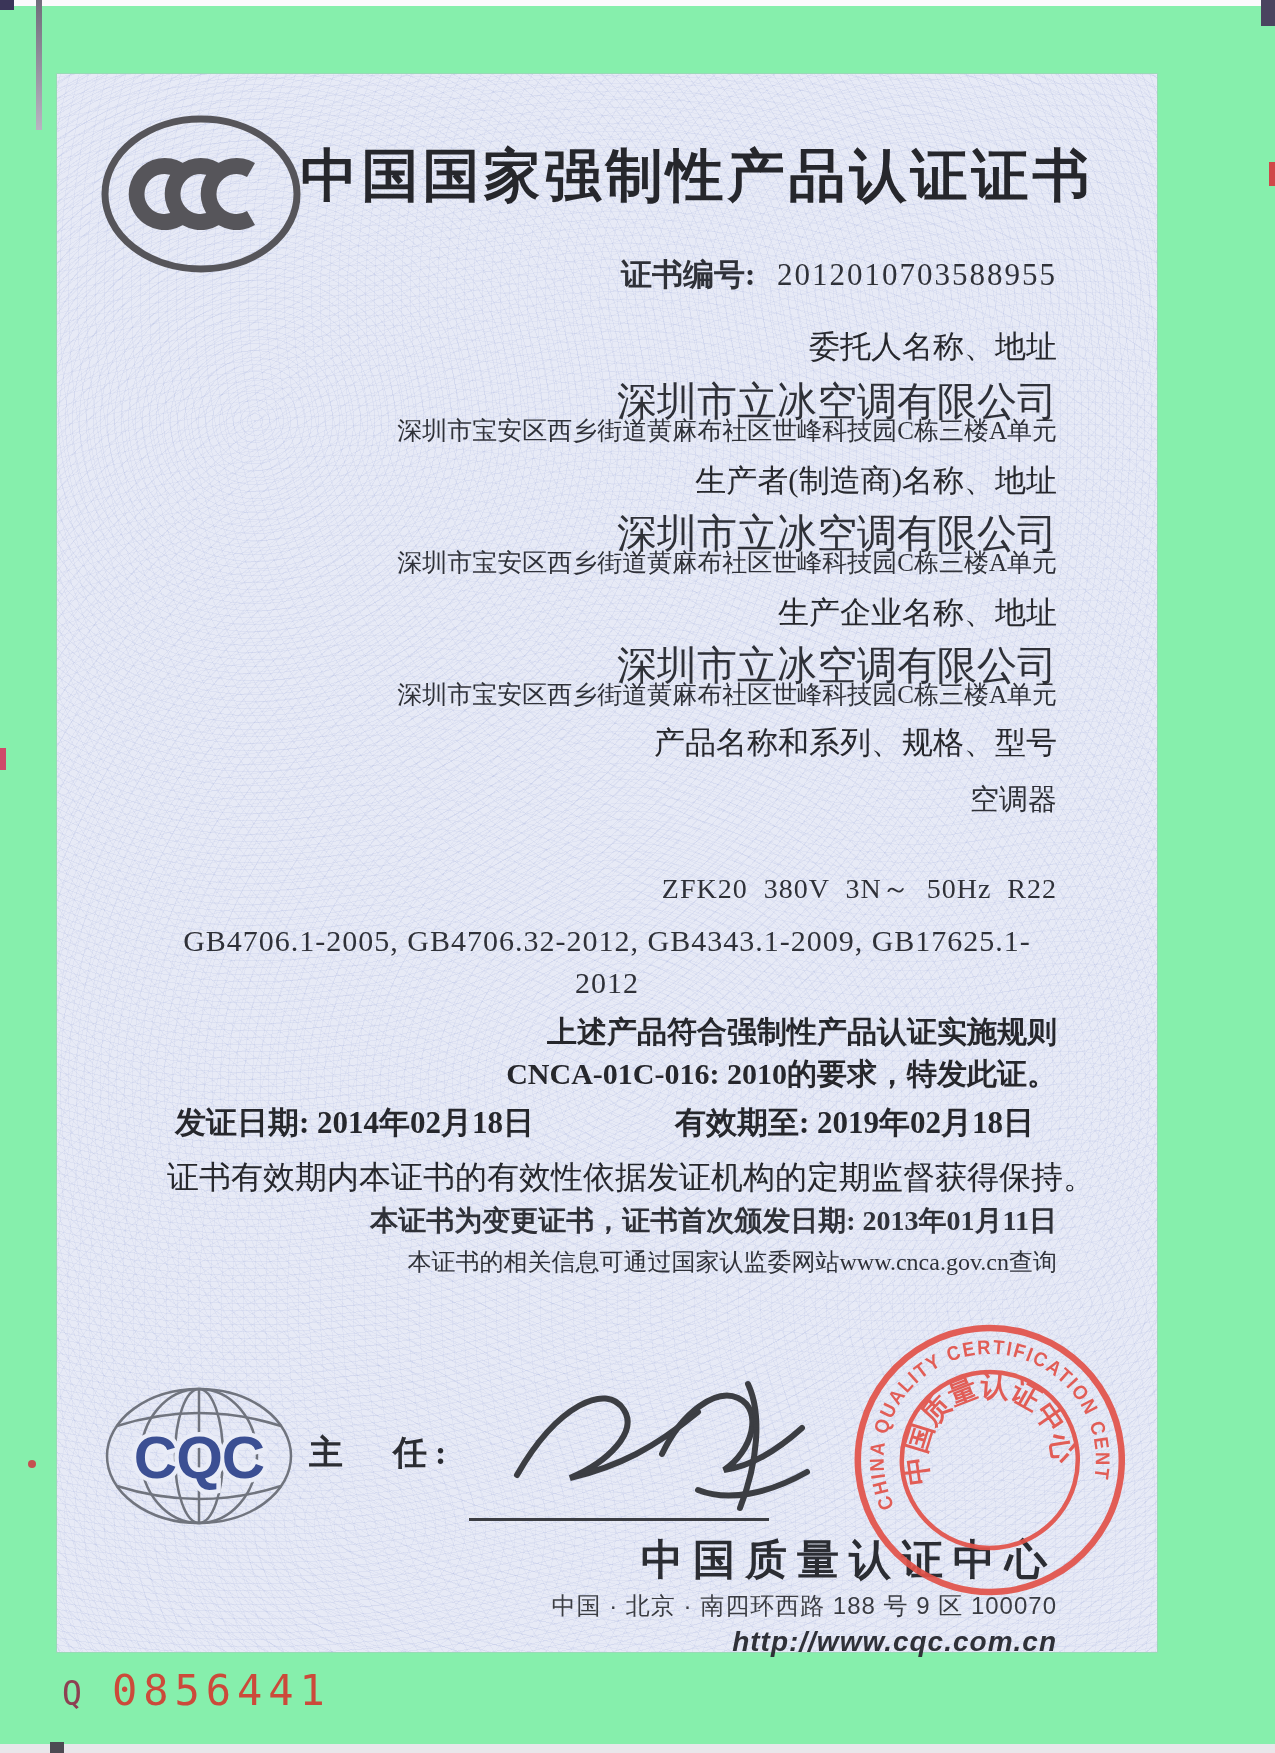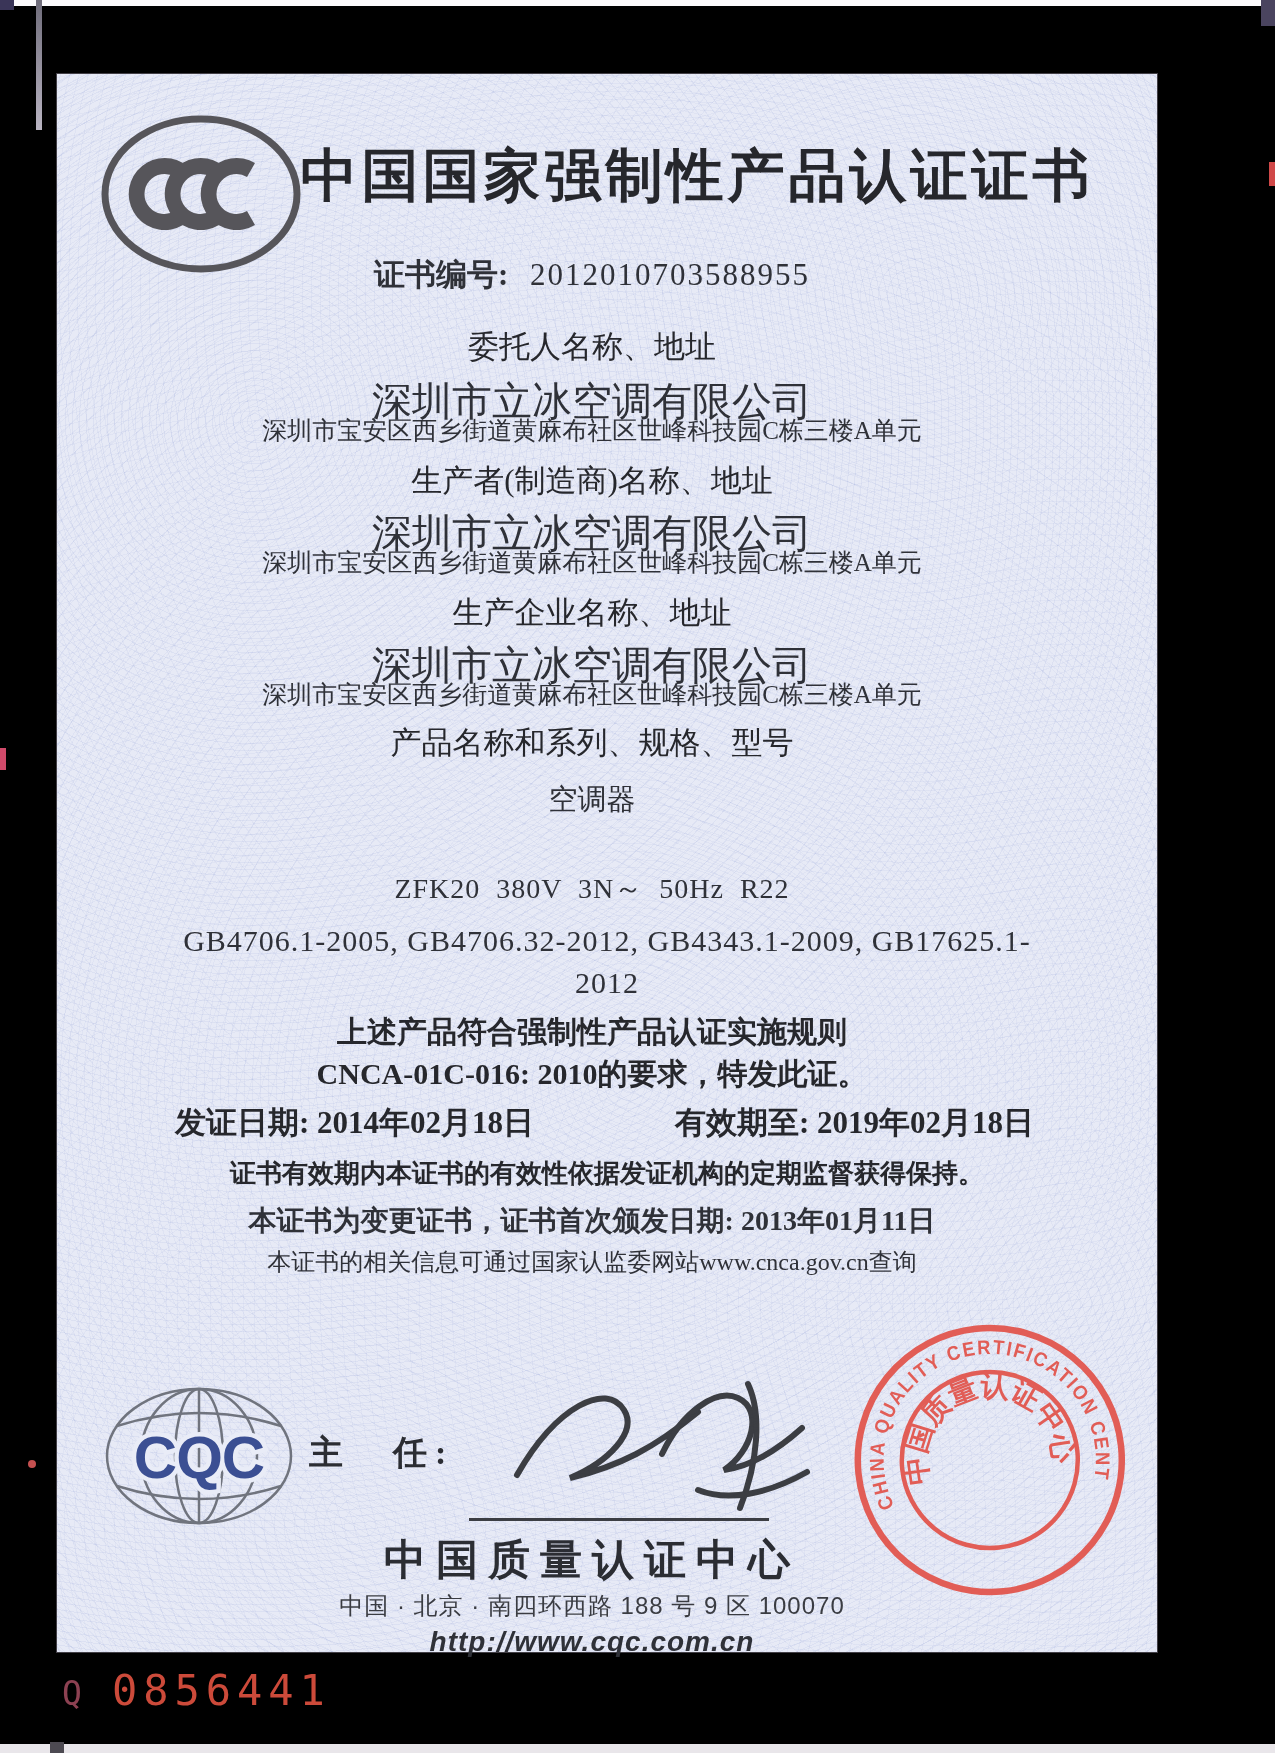--- a/index.html
+++ b/index.html
@@ -2,54 +2,54 @@
 <html><head>
 <meta charset="utf-8">
 <style>
   html,body{margin:0;padding:0;}
   body{
     width:1275px;height:1753px;
     font-family:"Liberation Serif", serif;
     background:#f6edf3;
     overflow:hidden;
   }
-  .scan{position:relative;width:1275px;height:1753px;background:#000000;}
+  .scan{position:relative;width:1275px;height:1753px;background:#86efac;}
   
   .cert{
     position:absolute;left:57px;top:74px;width:1100px;height:1578px;
     background-color:#e7eaf6;
     background-image:
       repeating-radial-gradient(circle at 18% 22%, rgba(122,140,205,0.10) 0 1px, transparent 1px 7px),
       repeating-radial-gradient(circle at 78% 14%, rgba(122,140,205,0.08) 0 1px, transparent 1px 9px),
       repeating-radial-gradient(circle at 52% 64%, rgba(122,140,205,0.08) 0 1px, transparent 1px 8px),
       repeating-radial-gradient(circle at 28% 92%, rgba(122,140,205,0.07) 0 1px, transparent 1px 10px),
       repeating-radial-gradient(circle at 92% 78%, rgba(122,140,205,0.07) 0 1px, transparent 1px 11px);
     box-shadow:0 0 0 1px rgba(190,180,200,0.35);
   }
-  .l{position:absolute;left:0;width:1000px;text-align:center;color:#2f3138;padding-left:35px;}
+  .l{position:absolute;left:0;width:1000px;text-align:right;color:#2f3138;}
   .lw{position:absolute;left:0;width:1100px;text-align:center;color:#2f3138;}
   .kai{font-family:"Liberation Serif", serif;}
   .title{
     position:absolute;left:230px;top:64px;width:820px;text-align:center;
     font-size:57px;font-weight:900;letter-spacing:4px;color:#26272c;margin:0;
   }
   .certno{top:180px;font-size:31px;}
   .certno .lbl{font-weight:bold;}
   .certno .val{font-family:"Liberation Serif", serif;letter-spacing:2px;margin-left:14px;}
   .heading{font-weight:normal;font-size:31px;color:#26272c;}
   .name{font-size:40px;}
   .addr{font-size:25px;}
   .prodname{font-size:29px;}
   .model{font-size:28px;white-space:pre;letter-spacing:1px;}
   .gb{font-size:30px;letter-spacing:1px;}
   .stmt{font-weight:bold;font-size:30px;color:#26272c;}
   .dates{position:absolute;top:1028px;left:0;width:1100px;height:40px;font-size:31px;font-weight:bold;color:#26272c;}
   .dates .issue{position:absolute;left:118px;white-space:pre;}
   .dates .expiry{position:absolute;left:618px;white-space:pre;}
-  .note-validity{top:1082px;font-weight:bold;font-size:26px;color:#26272c;}
+  .note-validity{top:1082px;font-weight:normal;font-size:32px;color:#26272c;margin-left:24px;}
   .note-change{top:1128px;font-weight:bold;font-size:28px;}
   .note-info{top:1172px;font-size:24px;}
   .director{
     position:absolute;left:252px;top:1356px;font-size:34px;font-weight:bold;
     letter-spacing:8px;color:#2b2d33;white-space:pre;
   }
   .sigline{position:absolute;left:412px;top:1444px;width:300px;border-bottom:3px solid #3c3e44;}
   .orgname{top:1458px;font-size:42px;font-weight:bold;letter-spacing:10px;color:#2b2d33;}
   .orgaddr{top:1516px;font-size:24px;font-family:"Liberation Sans", sans-serif;color:#3a3c42;letter-spacing:1px;}
   .orgurl{top:1552px;font-size:28px;font-weight:bold;font-family:"Liberation Sans", sans-serif;color:#2f3138;letter-spacing:1px;font-style:italic;}

